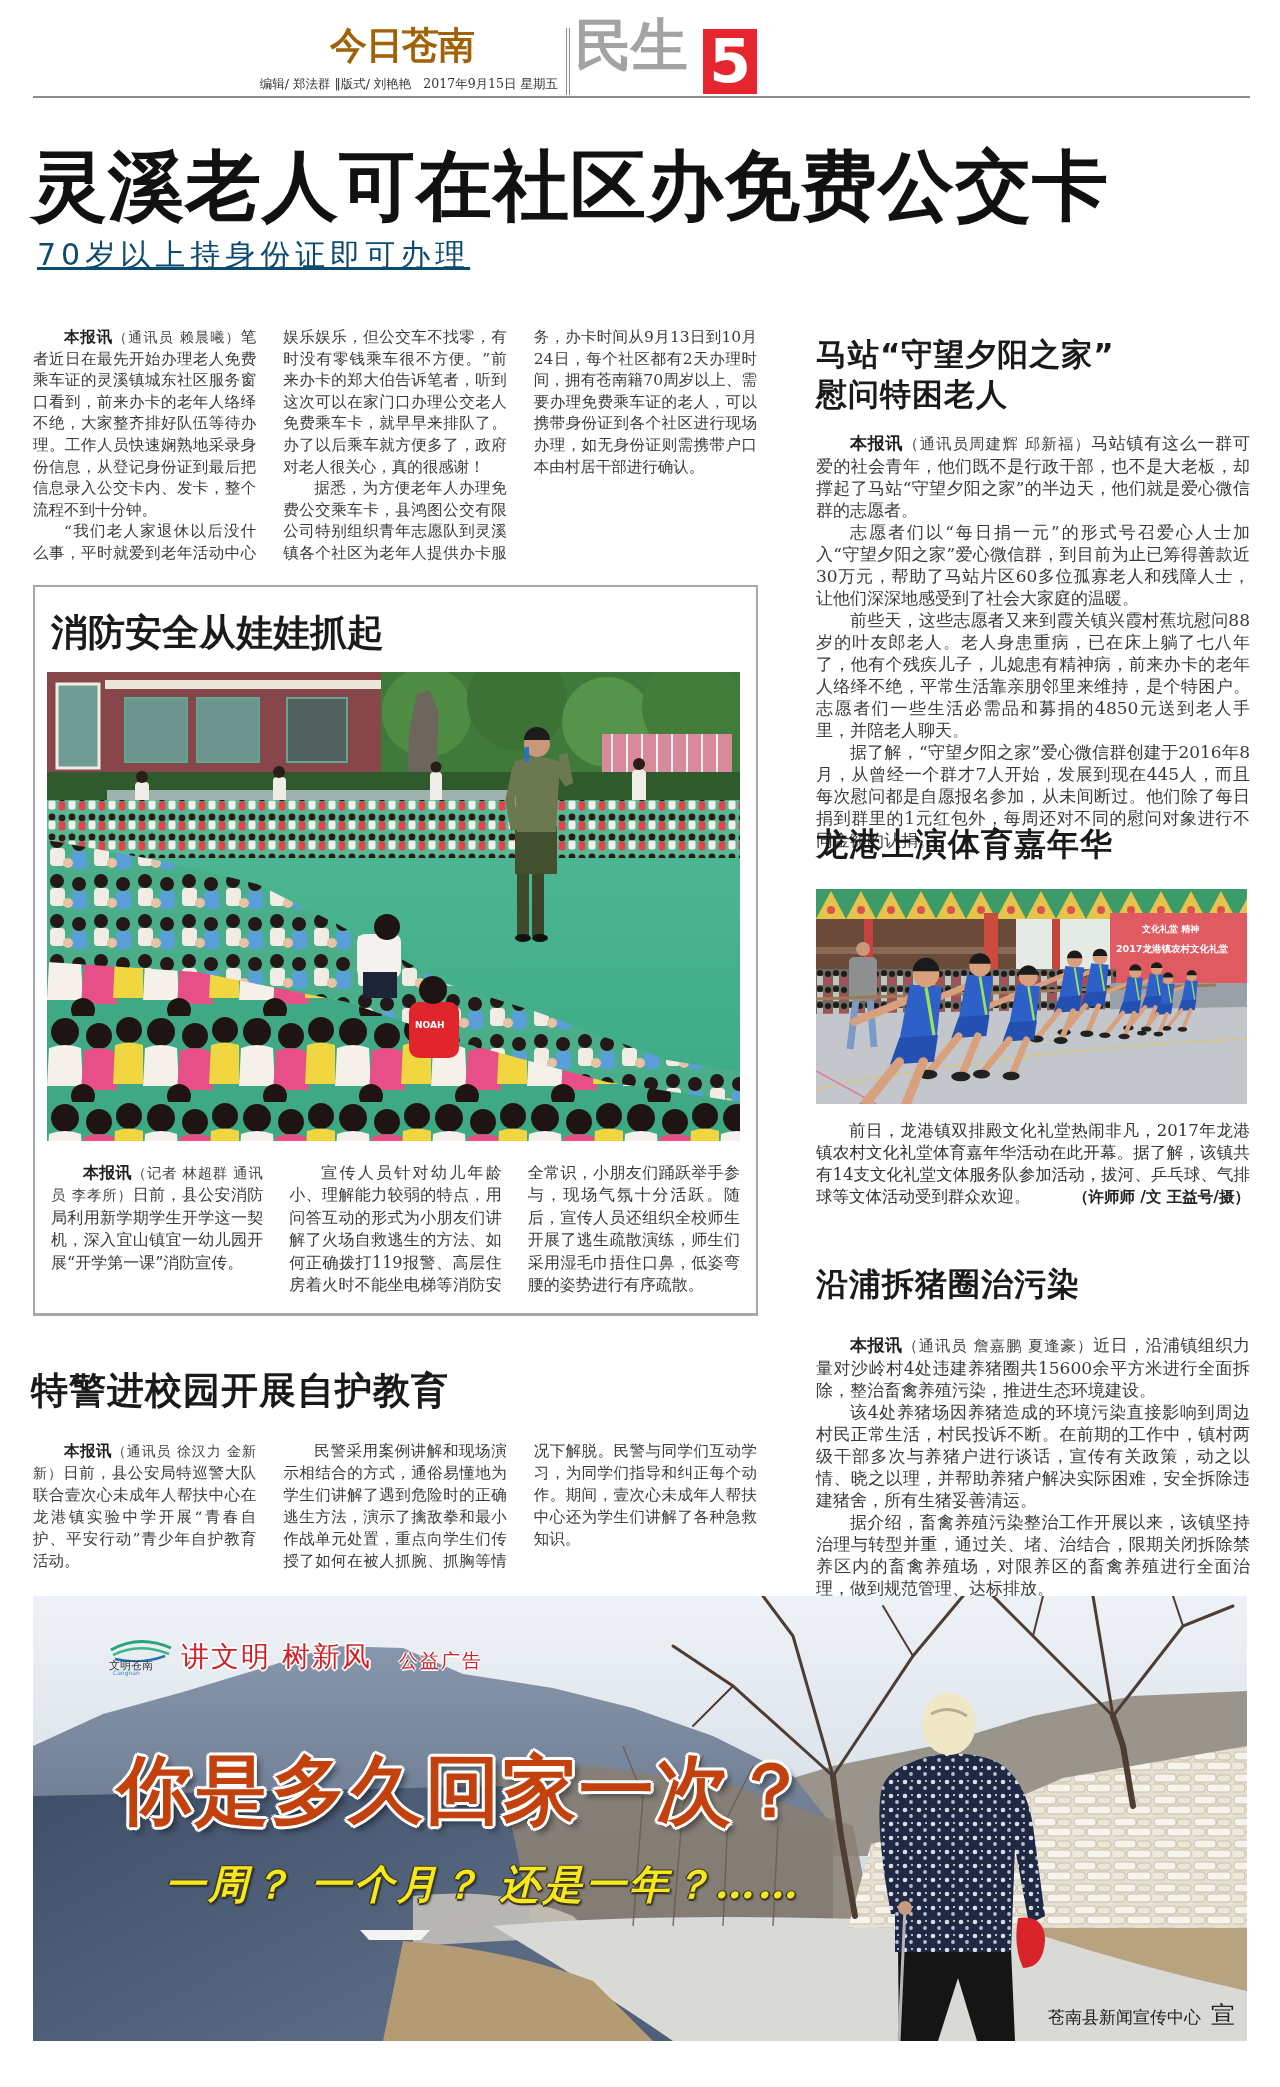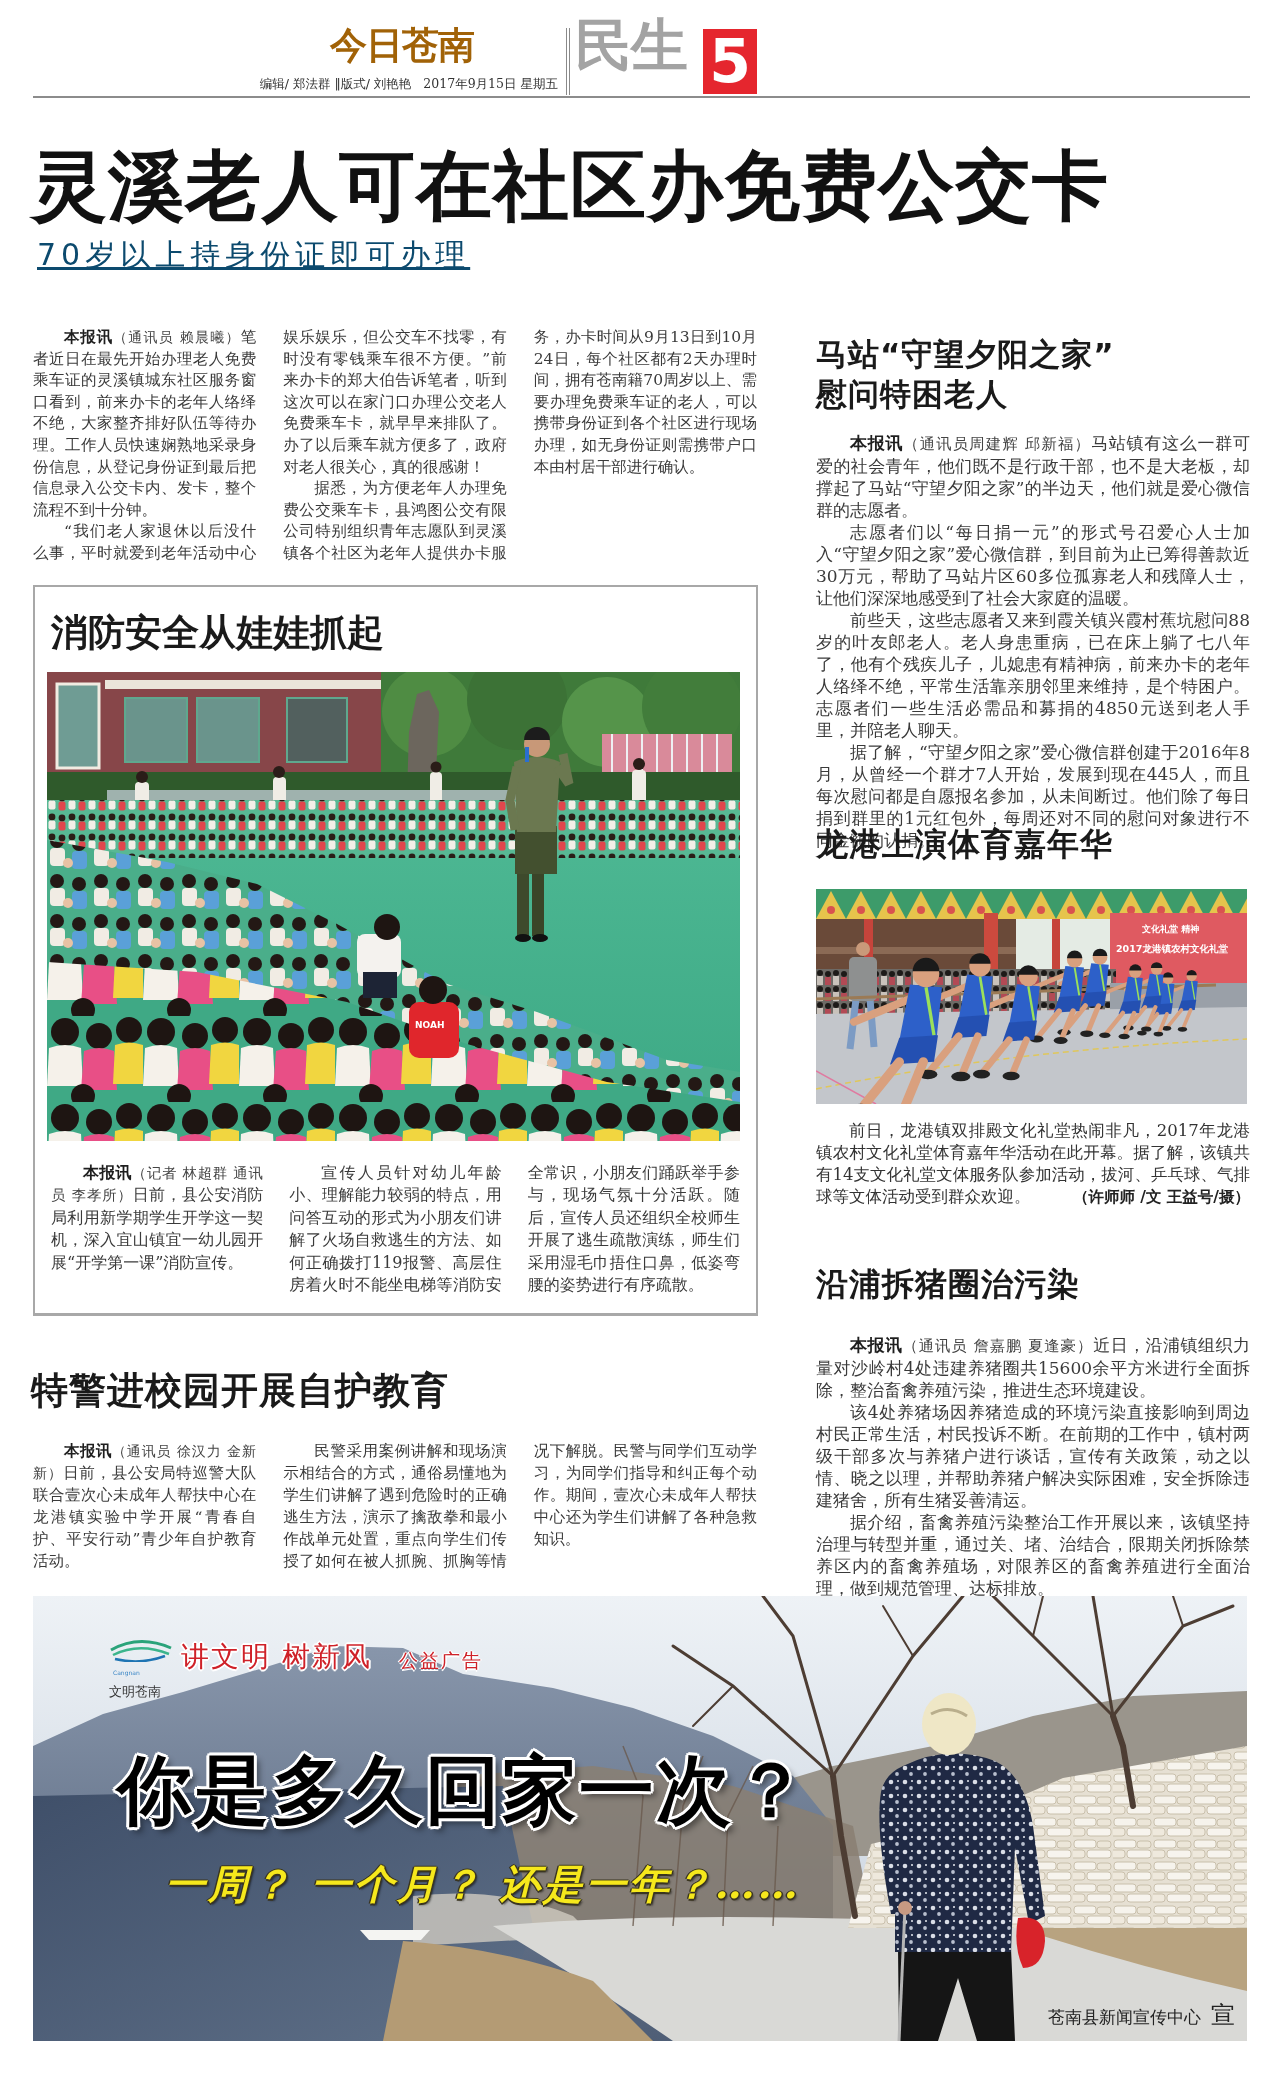--- a/index.html
+++ b/index.html
@@ -47,27 +47,27 @@
 .fire-body{left:16px;top:575px;width:689px;column-gap:26px;font-size:16px;line-height:22.4px;}
 
 
 .police-headline{left:31px;top:1368px;font-size:37px;line-height:46px;letter-spacing:1px;}
 .police-body{left:33px;top:1440px;width:724px;column-gap:27px;font-size:15.5px;line-height:22px;}
 
 
 .ad{left:33px;top:1596px;width:1214px;height:445px;overflow:hidden;}
 .ad > svg{position:absolute;left:0;top:0;}
 .ad-logo{left:72px;top:38px;width:72px;height:44px;}
-.ad-logo-text{position:absolute;left:4px;top:27px;font-family:Liberation Mono, monospace;font-size:13px;line-height:8px;color:#333;white-space:nowrap;margin-top:28px;}
+.ad-logo-text{position:absolute;left:4px;top:27px;font-family:Liberation Sans, sans-serif;font-size:11px;line-height:8px;color:#333;white-space:nowrap;}
 .ad-logo-sub{position:absolute;left:8px;top:35px;font-family:"DejaVu Sans",sans-serif;font-size:6px;line-height:7px;color:#3a86c6;}
 .ad-slogan{left:148px;top:44px;font-family:"DejaVu Sans",sans-serif;font-size:28px;line-height:34px;color:#cf2128;letter-spacing:2px;white-space:nowrap;
  text-shadow:2px 0 #fff,-2px 0 #fff,0 2px #fff,0 -2px #fff,1px 1px #fff,-1px -1px #fff,1px -1px #fff,-1px 1px #fff;}
 .ad-tag{left:366px;top:52px;font-family:"DejaVu Sans",sans-serif;font-size:19px;line-height:24px;color:#cf2128;letter-spacing:2px;white-space:nowrap;
  text-shadow:1.5px 0 #fff,-1.5px 0 #fff,0 1.5px #fff,0 -1.5px #fff;}
-.ad-headline{left:84px;top:148px;font-family:"DejaVu Sans",sans-serif;font-weight:bold;font-size:75px;line-height:92px;letter-spacing:2px;color:#000000;white-space:nowrap;
+.ad-headline{left:84px;top:148px;font-family:"DejaVu Sans",sans-serif;font-weight:bold;font-size:75px;line-height:92px;letter-spacing:2px;color:#c2410c;white-space:nowrap;
  text-shadow:3px 0 #fff,-3px 0 #fff,0 3px #fff,0 -3px #fff,2px 2px #fff,-2px -2px #fff,2px -2px #fff,-2px 2px #fff,5px 5px 6px rgba(0,0,0,.45);}
 .ad-subline{left:132px;top:268px;font-family:"DejaVu Serif",serif;font-weight:bold;font-style:italic;font-size:40px;line-height:40px;letter-spacing:3px;color:#f6e81c;white-space:pre;
  text-shadow:1.5px 0 #3a3520,-1.5px 0 #3a3520,0 1.5px #3a3520,0 -1.5px #3a3520,2px 2px 2px rgba(0,0,0,.5);}
 .ad-sponsor{right:12px;top:404px;font-family:"DejaVu Sans",sans-serif;font-size:17px;line-height:30px;color:#222;white-space:nowrap;}
 .ad-sponsor .mark{font-size:24px;margin-left:10px;}
 </style>
 </head>
 <body>
 
 <header>

